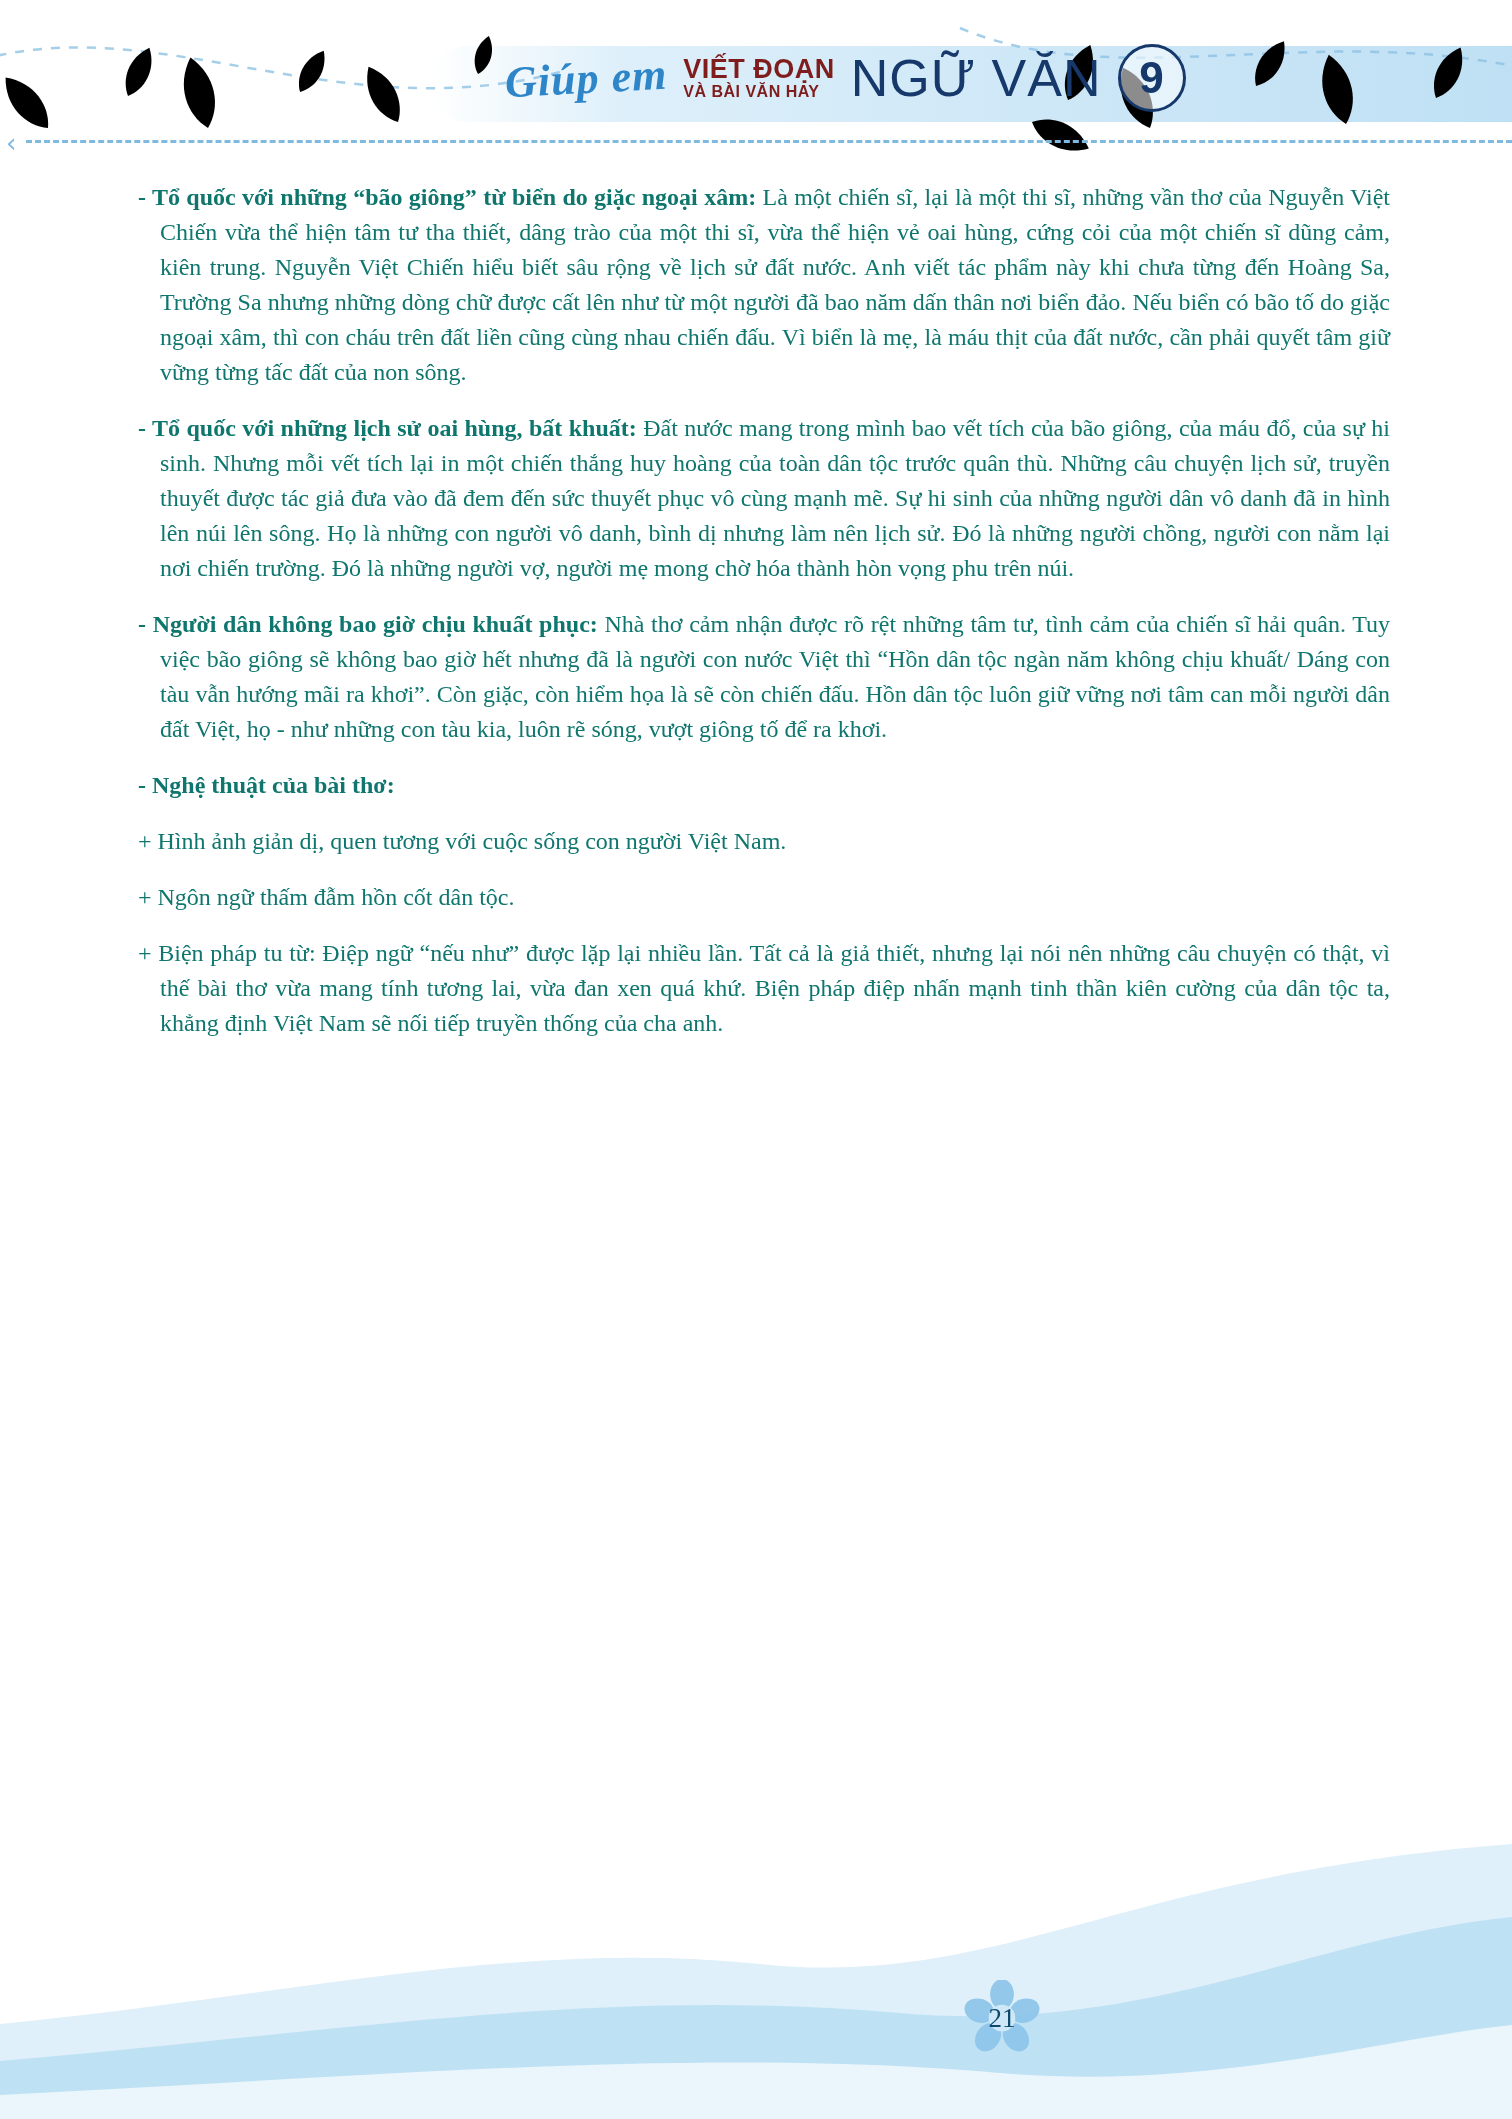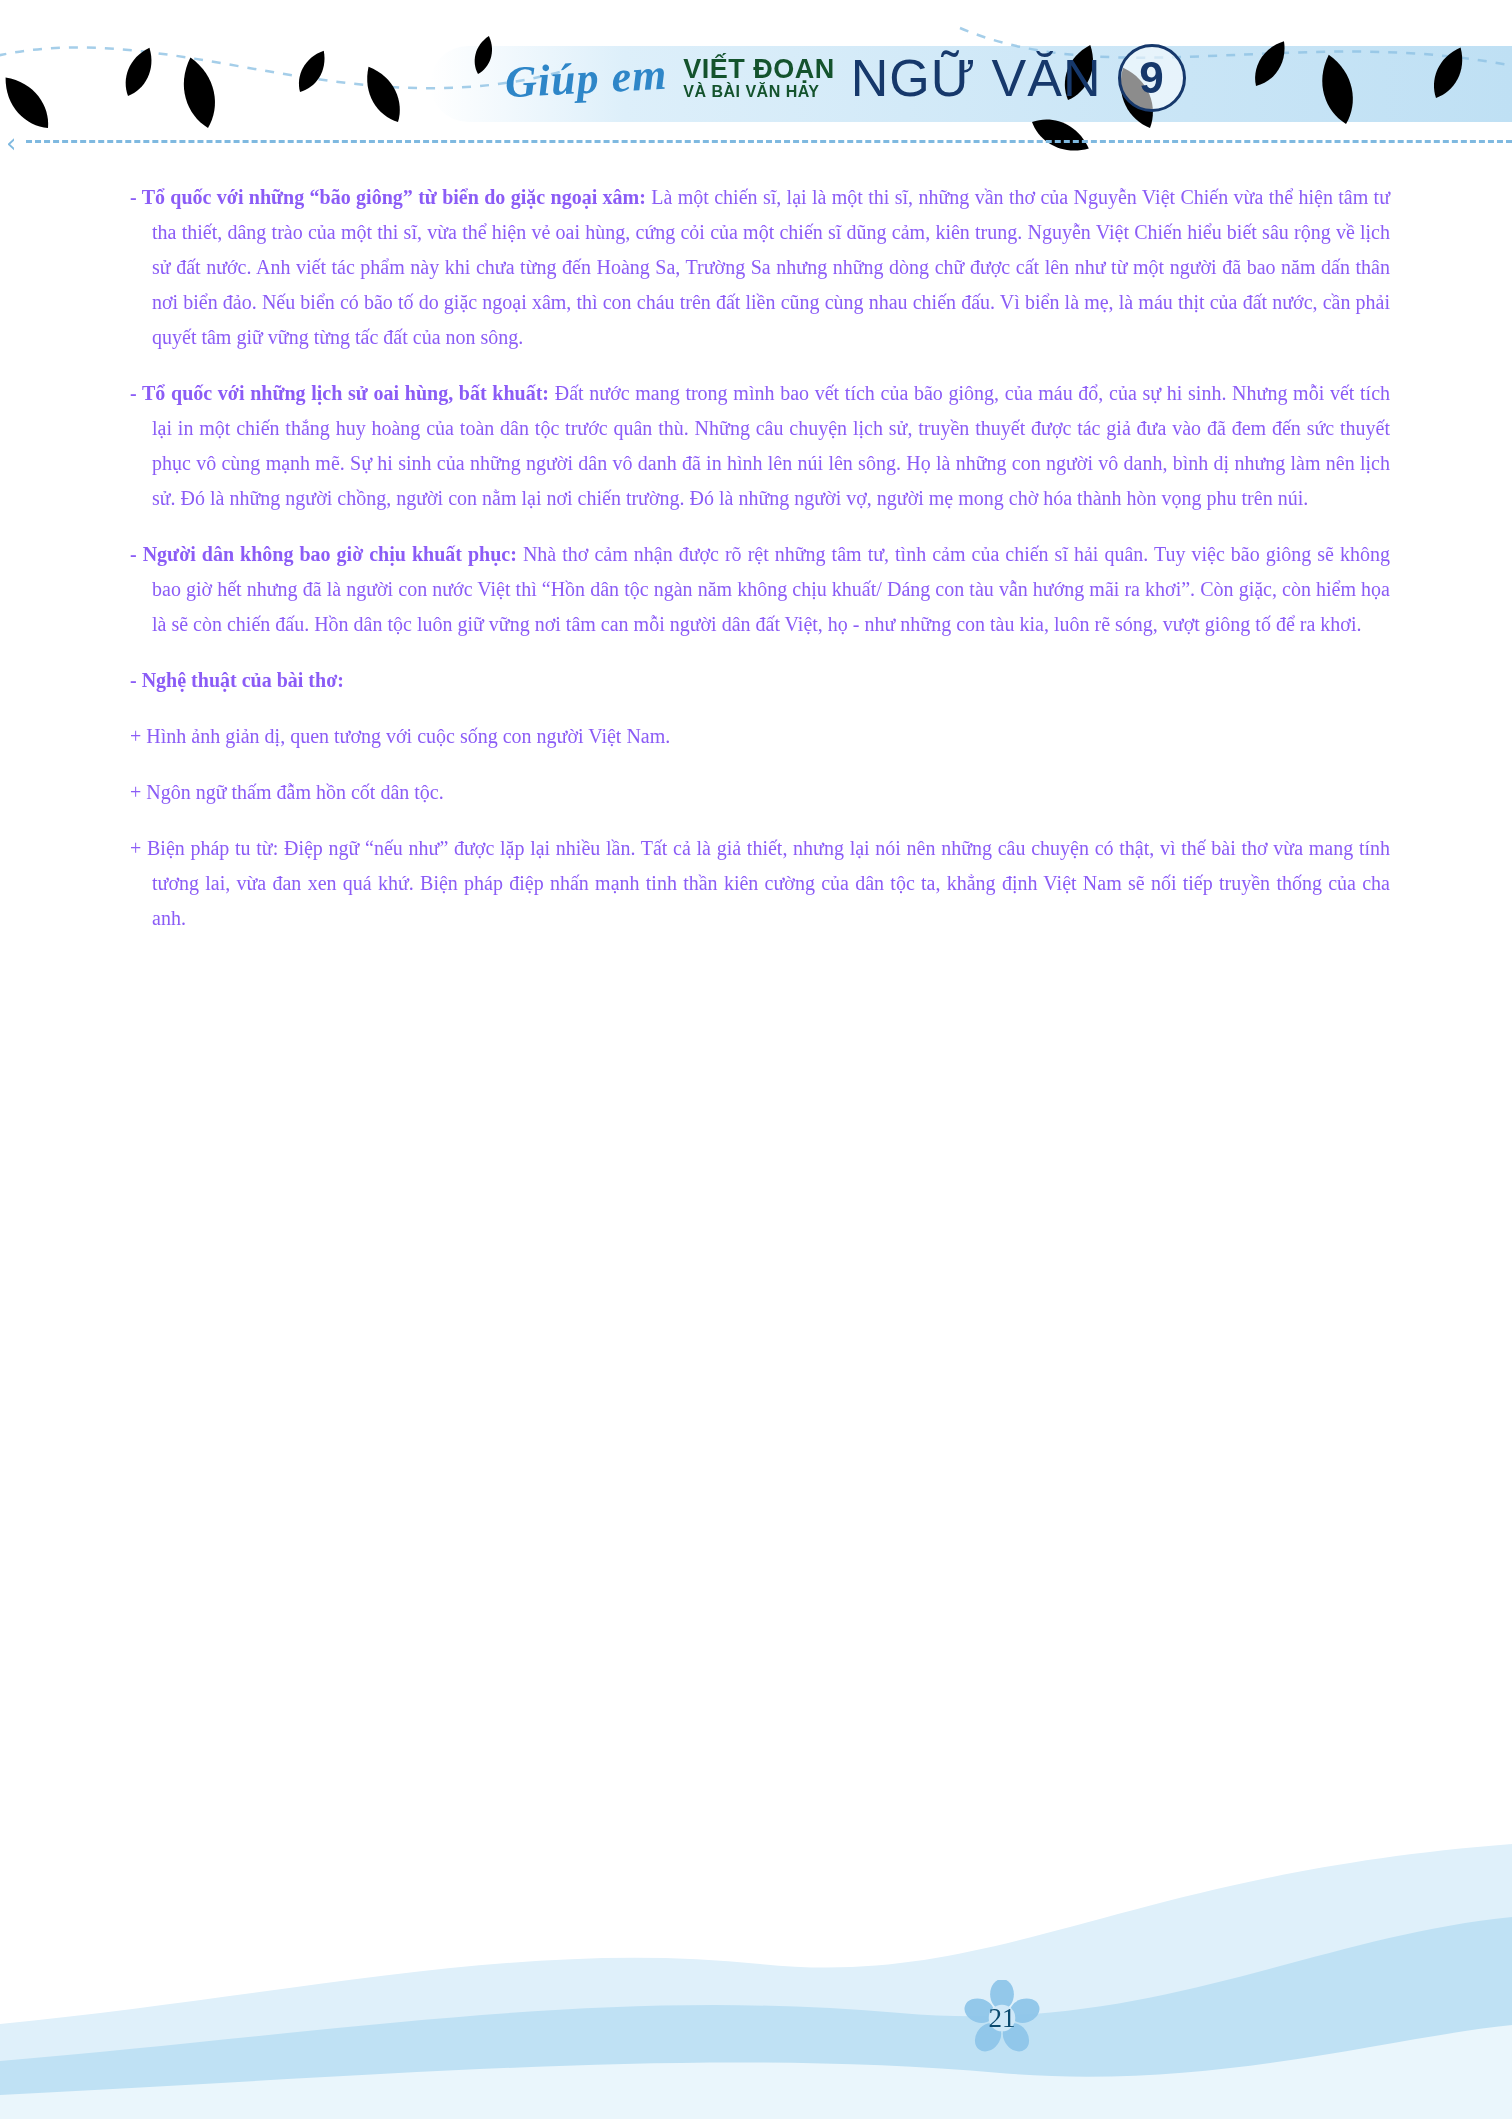--- a/index.html
+++ b/index.html
@@ -16,21 +16,21 @@
     border-radius:44px 0 0 44px;
   }
   .header-art { position:absolute; top:0; left:0; width:1512px; height:152px; }
   .dash-curve { fill:none; stroke:#8fc2e4; stroke-width:2.5; stroke-dasharray:9 9; opacity:.8; }
 
   .brand { position:absolute; top:44px; left:505px; display:flex; align-items:center; gap:16px; }
   .brand-script {
     font-family:"Liberation Serif", serif; font-style:italic; font-weight:700;
     font-size:44px; color:#2e86c8; letter-spacing:1px; transform:rotate(-3deg);
   }
-  .brand-stack { display:flex; flex-direction:column; line-height:1.05; font-family:"Liberation Sans", sans-serif; color:#14532d; font-weight:700; }
+  .brand-stack { display:flex; flex-direction:column; line-height:1.05; font-family:"Liberation Sans", sans-serif; color:#7f1d1d; font-weight:700; }
   .brand-stack .l1 { font-size:27px; letter-spacing:.5px; }
   .brand-stack .l2 { font-size:16px; letter-spacing:.5px; }
   .brand-title {
     font-family:"Liberation Sans", sans-serif; font-weight:400; font-size:52px;
     color:#16386b; letter-spacing:1px;
   }
   .grade-badge {
     width:62px; height:62px; border:3px solid #16386b; border-radius:50%;
     display:flex; align-items:center; justify-content:center;
     font-family:"Liberation Sans", sans-serif; font-weight:700; font-size:44px; color:#16386b;
@@ -38,22 +38,22 @@
   }
   .header-rule { position:absolute; top:140px; left:26px; right:0; border-top:3px dashed #7fb9e0; }
   .header-rule-chevron {
     position:absolute; top:128px; left:6px; font-size:26px; color:#7fb9e0;
     font-family:"DejaVu Sans", sans-serif;
   }
 
   
   .content { position:absolute; top:180px; left:122px; width:1268px; }
   p.para {
-    margin:0 0 21px 8px; font-size:20px; line-height:35px; text-align:justify;
-    padding-left:22px; text-indent:-22px; color:#8b5cf6;
+    margin:0 0 21px 16px; font-size:24px; line-height:35px; text-align:justify;
+    padding-left:22px; text-indent:-22px; color:#0f766e;
   }
   p.para b.lead { font-weight:700; }
 
   
   .waves { position:absolute; left:0; bottom:0; width:1512px; height:330px; }
 
   
   .page-flower { position:absolute; left:964px; top:1980px; width:76px; height:76px; z-index:5; }
   .page-flower svg { position:absolute; inset:0; }
   .page-num {

